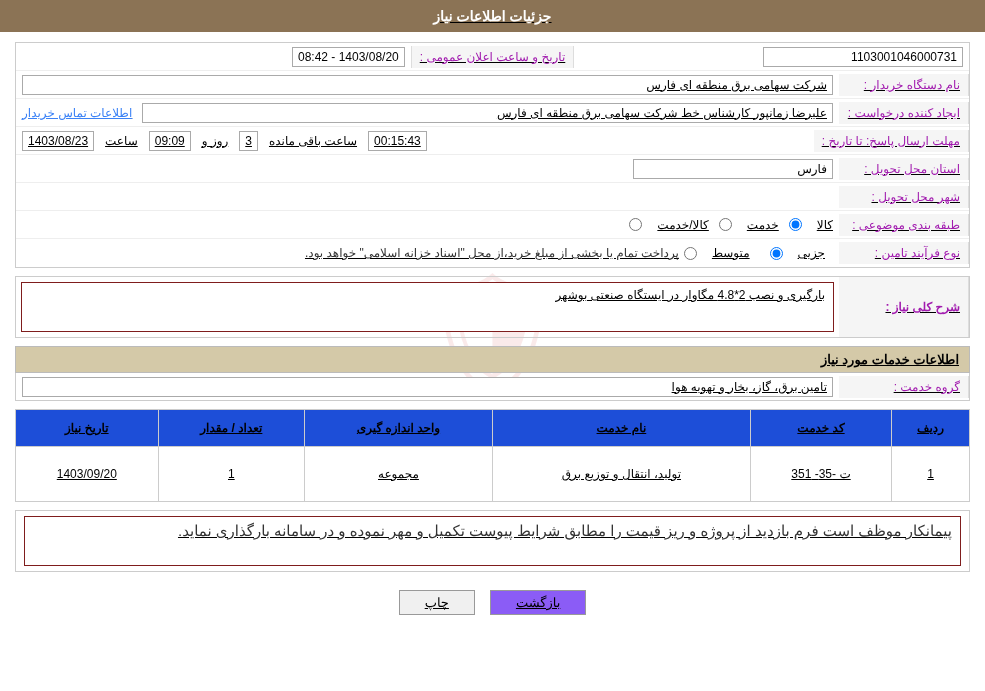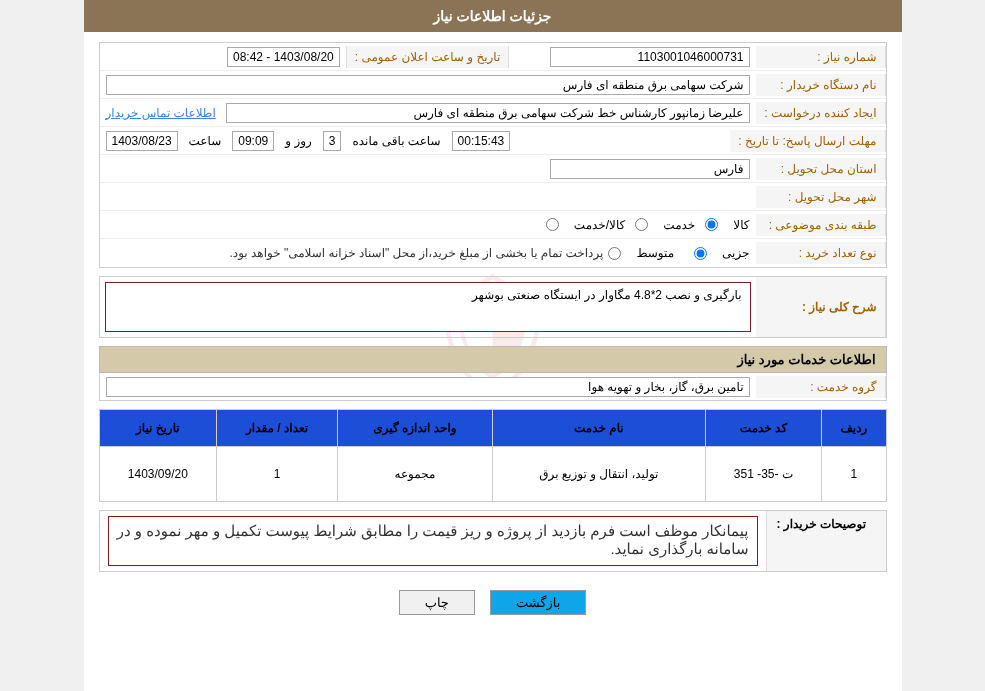--- a/index.html
+++ b/index.html
@@ -3,24 +3,25 @@
   <meta charset="utf-8">
   <style>
     * { box-sizing: border-box; margin: 0; padding: 0; }
     body {
       font-family: Tahoma, Arial, sans-serif;
       font-size: 12px;
       background: #f0f0f0;
       direction: rtl;
     }
     .page-container {
-      width: 818px;
+      width: 985px;
       min-height: 691px;
       background: #fff;
       margin: 0 auto;
+      text-decoration: underline;
     }
     .header-bar {
       background: #8B7355;
       color: #fff;
       text-align: center;
       padding: 8px 15px;
       font-size: 14px;
       font-weight: bold;
     }
     .content-area {
@@ -40,21 +41,21 @@
     .form-row:last-child {
       border-bottom: none;
     }
     .label-cell {
       background: #f5f5f5;
       padding: 4px 8px;
       min-width: 130px;
       text-align: right;
       border-right: 1px solid #ddd;
       white-space: nowrap;
-      color: #a16207;
+      color: #a21caf;
     }
     .value-cell {
       flex: 1;
       padding: 3px 6px;
       text-align: right;
     }
     .input-full {
       width: 100%;
     }
     .blue-link {
@@ -148,21 +149,21 @@
       font-size: 13px;
       font-family: Tahoma, Arial, sans-serif;
       cursor: pointer;
       border: 1px solid #999;
       background: #f0f0f0;
     }
     .btn-print {
       background: #f0f0f0;
     }
     .btn-back {
-      background: #0ea5e9;
+      background: #8b5cf6;
     }
     .radio-group {
       display: flex;
       align-items: center;
       gap: 10px;
       direction: rtl;
     }
     .radio-item {
       display: flex;
       align-items: center;
@@ -212,21 +213,20 @@
 
   <div class="content-area watermark-area">
 
     <div class="shield-watermark">🛡</div>
 
     <div class="watermark-content">
 
       <div class="form-section">
 
         <div class="form-row">
-          <div class="label-cell">شماره نیاز :</div>
           <div class="value-cell" style="flex:1;">
             <span class="inline-box" style="min-width:200px;display:inline-block;">1103001046000731</span>
           </div>
           <div class="label-cell" style="border-right:1px solid #ddd; border-left:1px solid #ddd;">تاریخ و ساعت اعلان عمومی :</div>
           <div class="value-cell" style="min-width:160px;">
             <span class="inline-box">1403/08/20 - 08:42</span>
           </div>
         </div>
 
         <div class="form-row">
@@ -284,29 +284,29 @@
               </div>
               <div class="radio-item">
                 <span>کالا/خدمت</span>
                 <input type="radio" name="category" style="">
               </div>
             </div>
           </div>
         </div>
 
         <div class="form-row">
-          <div class="label-cell">نوع تعداد خرید :</div>
+          <div class="label-cell">نوع فرآیند تامین :</div>
           <div class="value-cell">
             <div class="purchase-row">
               <span style="flex:1; color:#333;">پرداخت تمام یا بخشی از مبلغ خرید،از محل "اسناد خزانه اسلامی" خواهد بود.</span>
               <div class="radio-item" style="margin-right:15px;">
                 <span>متوسط</span>
                 <input type="radio" name="purchase_type" style="">
               </div>
-              <div class="radio-item" style="margin-right:0;">
+              <div class="radio-item" style="margin-right:8px;">
                 <span>جزیی</span>
                 <input type="radio" name="purchase_type" checked="" style="">
               </div>
             </div>
           </div>
         </div>
 
       </div>
 
       <div style="display:flex; align-items:stretch; border:1px solid #ccc; margin-bottom:8px;">
@@ -344,21 +344,20 @@
       <td>تولید، انتقال و توزیع برق</td>
       <td>مجموعه</td>
       <td>1</td>
       <td>1403/09/20</td>
     </tr>
             </tbody>
         </table>
       </div>
 
       <div class="notes-section">
-        <div class="notes-label">توصیحات خریدار :</div>
         <div class="notes-value">
           <div class="description-box">پیمانکار موظف است فرم بازدید از پروژه و ریز قیمت را مطابق شرایط پیوست تکمیل و مهر نموده و در سامانه بارگذاری نماید.</div>
         </div>
       </div>
 
       <div class="btn-row">
         <button class="btn btn-back">بازگشت</button>
         <button class="btn btn-print">چاپ</button>
       </div>
 

